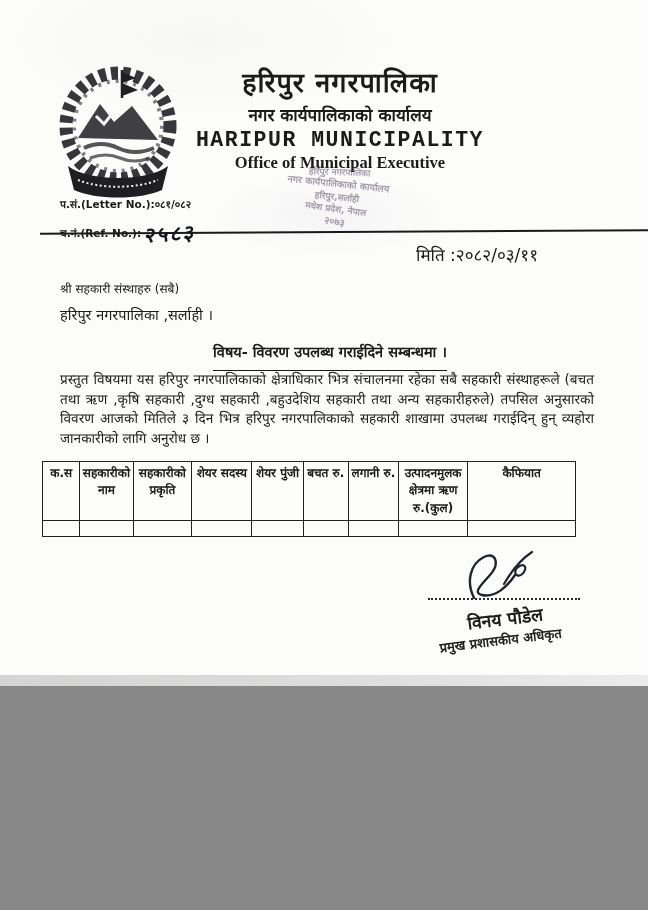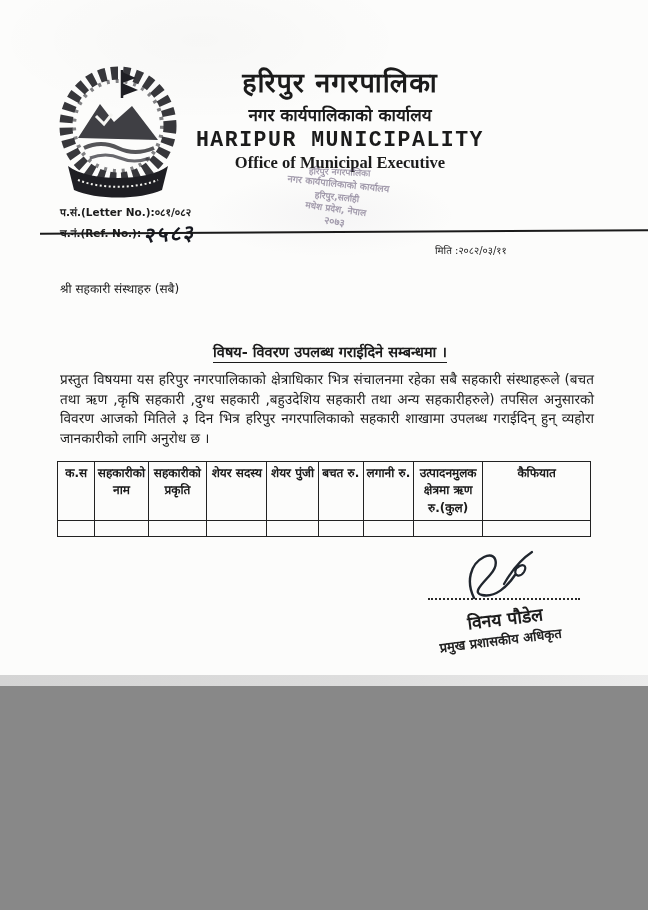--- a/index.html
+++ b/index.html
@@ -34,49 +34,49 @@
     pointer-events: none;
   }
   .hstamp div { line-height: 1.35; }
   .hs1 { font-size: 9px; transform: rotate(-4deg); }
   .hs2 { font-size: 9.5px; }
   .hs3 { font-size: 9px; }
   .hs4 { font-size: 9px; transform: rotate(2deg); }
   .hs5 { font-size: 10px; transform: rotate(3deg); }
 
   
-  .letter-no { position: absolute; left: 60px; top: 205px; font-size: 10.5px; font-weight: bold; }
+  .letter-no { position: absolute; left: 60px; top: 197px; font-size: 10.5px; font-weight: bold; }
   .ref-no    { position: absolute; left: 60px; top: 219px; font-size: 10.5px; font-weight: bold; }
   .ref-hand  {
     display: inline-block; font-size: 21px; font-weight: bold;
     transform: rotate(-3deg) skewX(-8deg); letter-spacing: 2px;
     color: #16181f; margin-left: 4px; vertical-align: -4px;
   }
   .rule {
     position: absolute; left: 40px; right: -4px; top: 231px;
     border-top: 2px solid #1a1a1a; transform: rotate(-0.35deg);
   }
-  .date-line { position: absolute; left: 435px; top: 243px; font-size: 10px; }
+  .date-line { position: absolute; left: 416px; top: 243px; font-size: 17px; }
 
   
   .addr1 { position: absolute; left: 60px; top: 280px; font-size: 12px; }
   .addr2 { position: absolute; left: 60px; top: 304px; font-size: 14.5px; }
   .subject {
     position: absolute; left: 0; top: 341px; width: 660px; text-align: center;
     font-size: 14.5px; font-weight: bold;
   }
-  .subject span { border-bottom: 1.5px solid #1b1b1b; padding-bottom: 2px; }
+  .subject span { border-bottom: 1.5px solid #1b1b1b; padding-bottom: 10px; }
   .body-par {
     position: absolute; left: 60px; top: 370px; width: 534px;
     font-size: 13.6px; line-height: 19.5px; text-align: justify;
   }
 
   
   .coop-table {
-    position: absolute; left: 57px; top: 461px; width: 534px;
+    position: absolute; left: 42px; top: 461px; width: 534px;
     border-collapse: collapse; table-layout: fixed;
   }
   .coop-table th, .coop-table td {
     border: 1.6px solid #222; font-size: 12px; font-weight: bold;
     vertical-align: top; text-align: center; padding: 3px 2px; line-height: 1.45;
   }
   .coop-table td.empty { height: 16px; padding: 0; }
   .c1{width:7%} .c2{width:10%} .c3{width:11%} .c4{width:11.3%} .c5{width:9.6%}
   .c6{width:8.5%} .c7{width:9.4%} .c8{width:13%} .c9{width:auto}
 
@@ -157,20 +157,21 @@
   </div>
   <div class="ref-no">
     <span>च.नं.(Ref. No.):</span><span class="ref-hand">२५८३</span>
   </div>
 
   <div class="rule"></div>
 
   <div class="date-line">मिति :२०८२/०३/११</div>
 
   <div class="addr1">श्री सहकारी संस्थाहरु (सबै)</div>
+  <div class="addr2">हरिपुर नगरपालिका ,सर्लाही ।</div>
 
   <div class="subject">
     <span>विषय- विवरण उपलब्ध गराईदिने सम्बन्धमा ।</span>
   </div>
 
   <div class="body-par">प्रस्तुत विषयमा यस हरिपुर नगरपालिकाको क्षेत्राधिकार भित्र संचालनमा रहेका सबै सहकारी संस्थाहरूले (बचत तथा ऋण ,कृषि सहकारी ,दुग्ध सहकारी ,बहुउदेशिय सहकारी तथा अन्य सहकारीहरुले) तपसिल अनुसारको विवरण आजको मितिले ३ दिन भित्र हरिपुर नगरपालिकाको सहकारी शाखामा उपलब्ध गराईदिन् हुन् व्यहोरा जानकारीको लागि अनुरोध छ ।</div>
 
   <table class="coop-table">
     <colgroup>
       <col class="c1">

